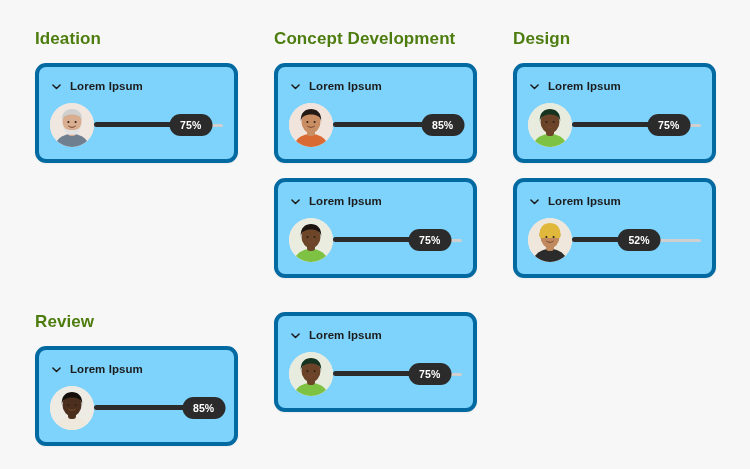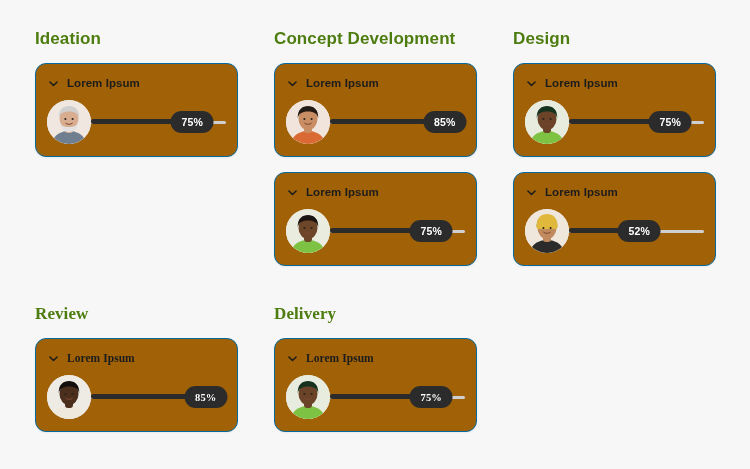--- a/index.html
+++ b/index.html
@@ -24,39 +24,39 @@
   
   .column {
     position: absolute;
     width: 203px;
   }
   .col-1 { left: 35px; }
   .col-2 { left: 274px; }
   .col-3 { left: 513px; }
 
   .row-top { top: 29px; }
-  .row-bottom { top: 304px; font-family: Liberation Serif, serif; }
+  .row-bottom { top: 312px; }
 
   .section-title {
     font-size: 17px;
     font-weight: bold;
     color: #4d7c0f;
     letter-spacing: 0.1px;
     margin: 0 0 14px 0;
     white-space: nowrap;
     line-height: 20px;
   }
 
   
   .card {
     box-sizing: border-box;
     width: 203px;
-    background: #a16207;
+    background: #7dd3fc;
     border-radius: 11px;
-    border: 1px solid #0369a1;
+    border: 4px solid #0369a1;
     box-shadow: 0 1px 2px rgba(0,0,0,0.05);
     padding: 11px 11px 12px 11px;
     margin-bottom: 15px;
   }
   .card:last-child { margin-bottom: 0; }
 
   .card-header {
     display: flex;
     align-items: center;
     gap: 7px;
@@ -329,21 +329,20 @@
           </div>
           <div class="slider">
             <div class="slider-track"></div>
             <div class="slider-fill" style="width: 85%;"></div>
             <div class="slider-thumb" style="left: 85%;">85%</div>
           </div>
         </div>
       </div>
     </div>
     <div class="column col-2 row-bottom">
-      <div class="section-title">Delivery</div>
       <div class="card">
         <div class="card-header">
           <span class="chevron-icon">
             <svg viewBox="0 0 16 16" width="13" height="13" aria-hidden="true">
               <path d="M3.6 6.1 L8 10.4 L12.4 6.1" fill="none" stroke="currentColor" stroke-width="1.9" stroke-linecap="round" stroke-linejoin="round"></path>
             </svg>
           </span>
           <span class="card-title">Lorem Ipsum</span>
         </div>
         <div class="card-body">

